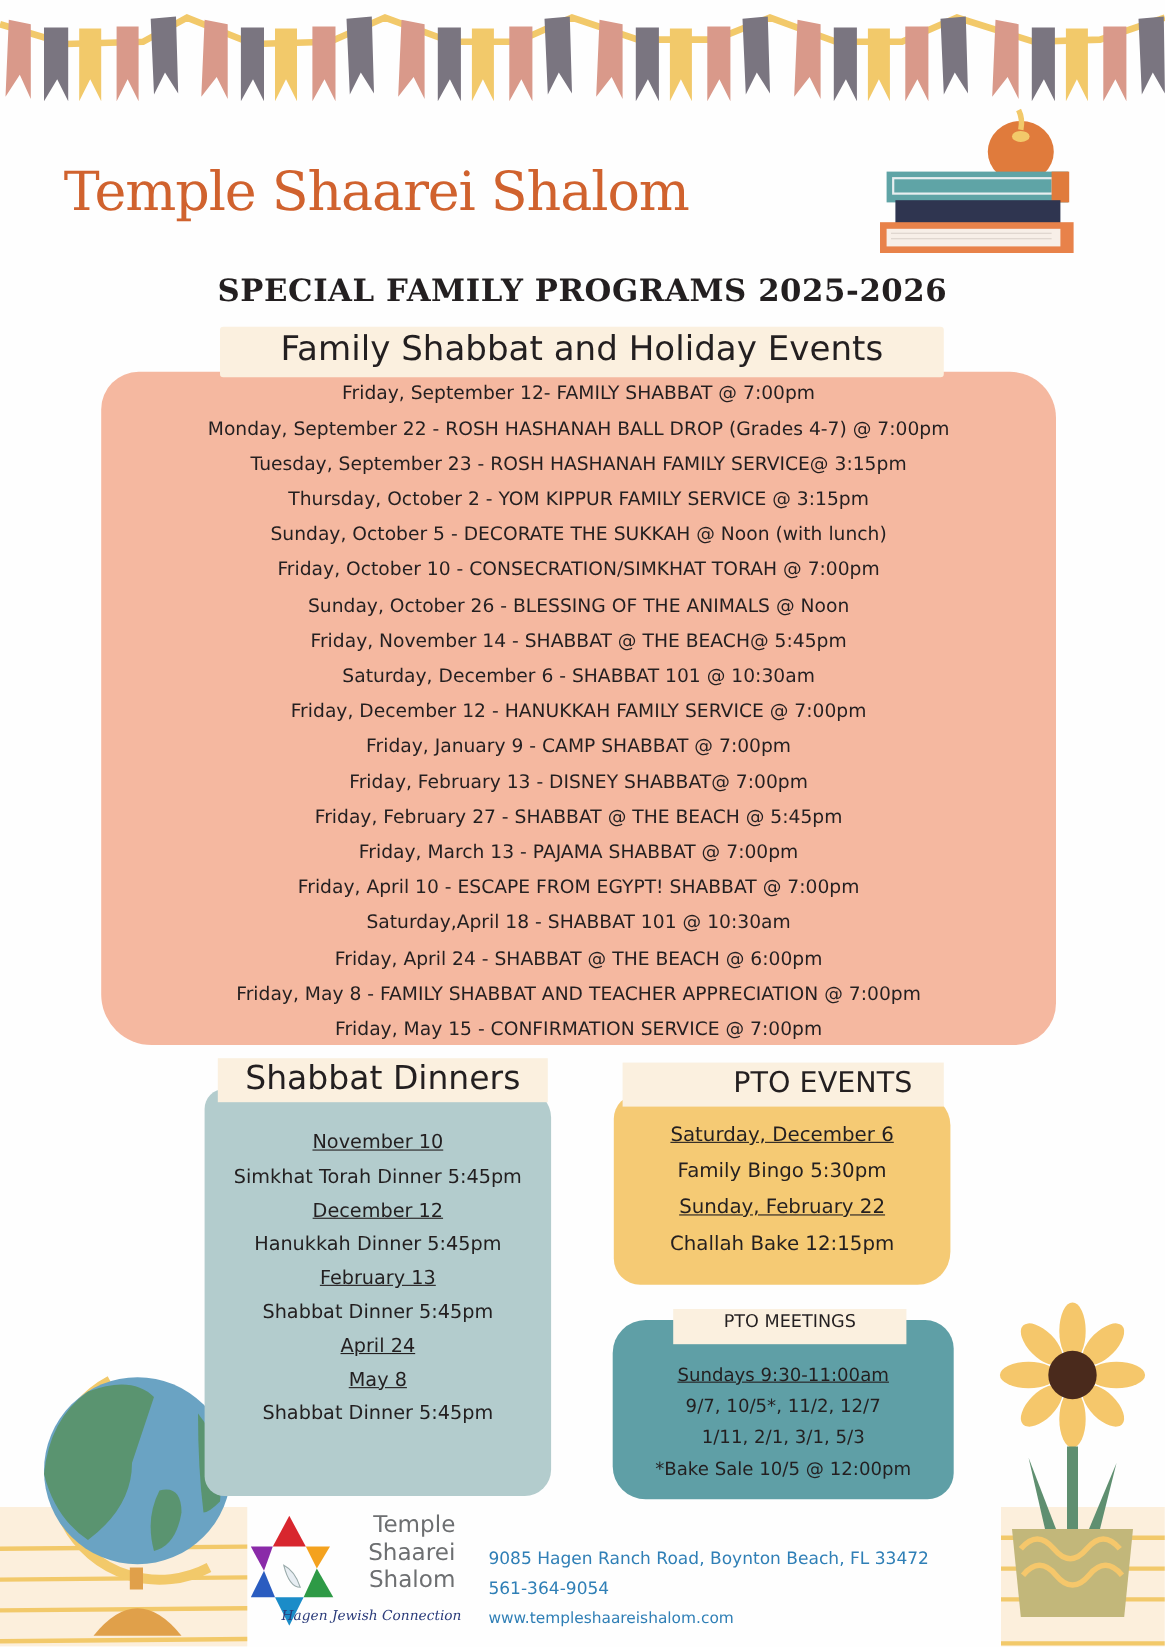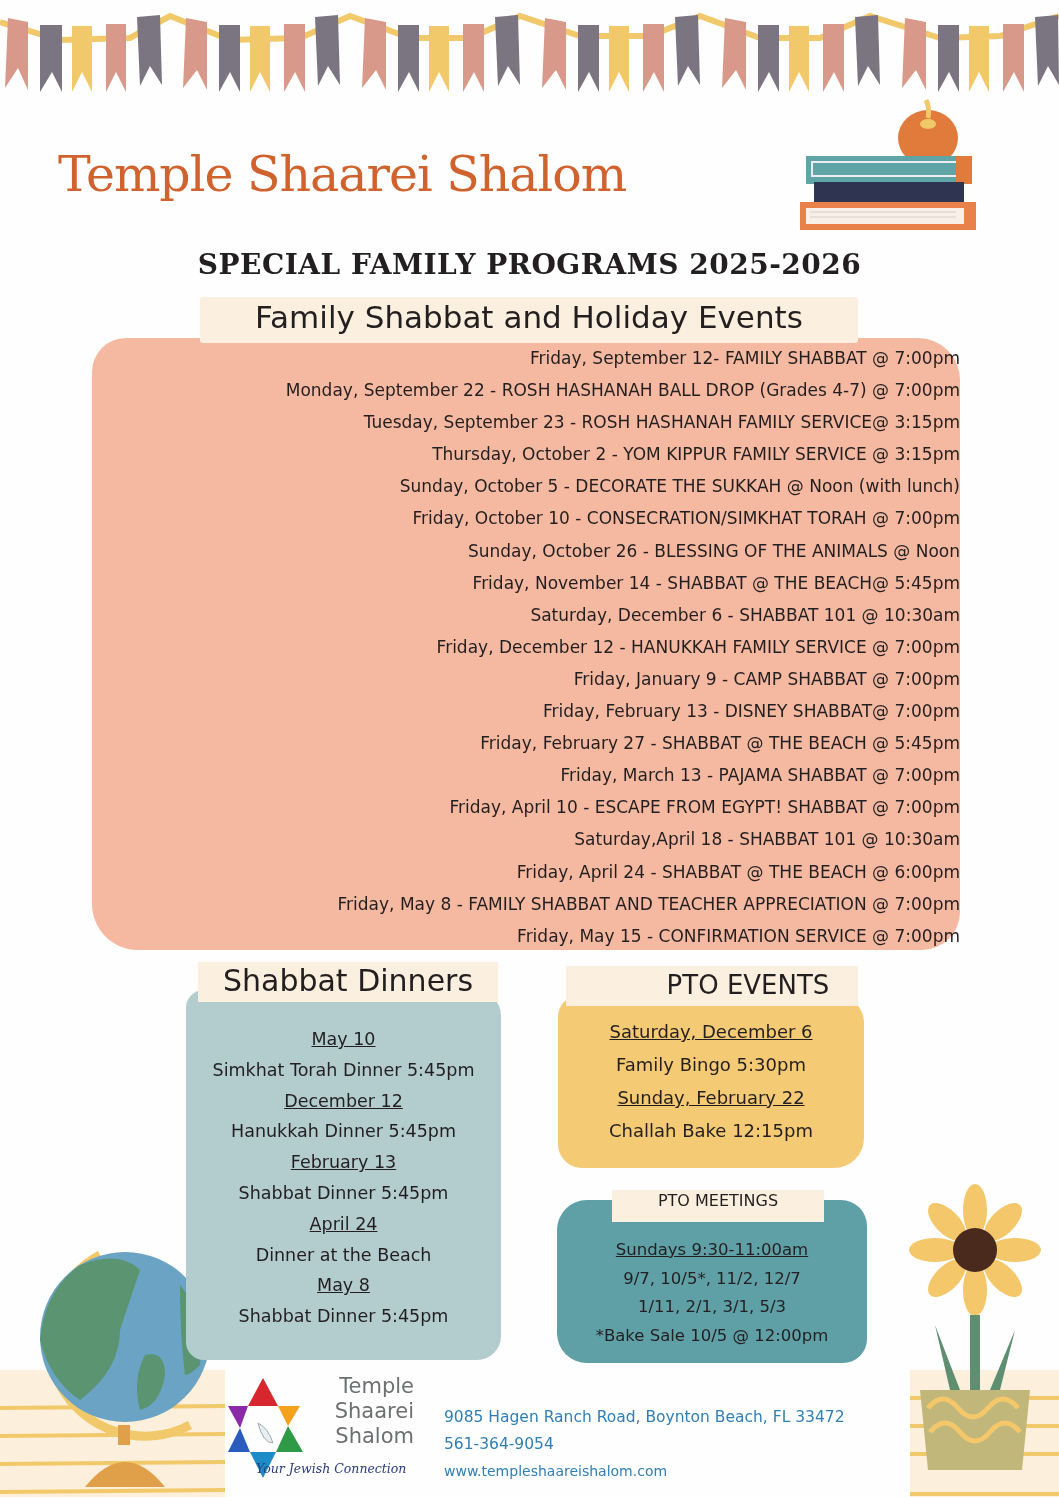--- a/index.html
+++ b/index.html
@@ -8,21 +8,21 @@
   
   .bunting{left:0;top:0;width:1059px;height:100px;}
   .title{left:58px;top:146px;font-family:"DejaVu Serif",serif;font-size:49px;color:#d0622e;letter-spacing:-1px;white-space:nowrap;}
   .books{left:796px;top:96px;width:185px;height:140px;}
   .subtitle{left:0;top:248px;width:1059px;text-align:center;font-family:"DejaVu Serif",serif;font-weight:bold;font-size:28px;color:#231f20;letter-spacing:0.5px;}
   .banner{background:#fbf0df;}
   .banner-main{left:200px;top:297px;width:658px;height:46px;border-radius:3px;}
   .heading{font-family:"DejaVu Sans",sans-serif;font-size:30px;color:#231f20;text-align:center;white-space:nowrap;}
   .heading-main{left:200px;top:299px;width:658px;font-size:31px;}
   .events-box{left:92px;top:338px;width:868px;height:612px;background:#f5b8a0;border-radius:34px 42px 38px 46px;}
-  .events-list{left:92px;top:342px;width:868px;text-align:right;}
+  .events-list{left:92px;top:342px;width:868px;text-align:center;}
   .events-list .ev{height:32.1px;line-height:32.1px;font-size:17px;white-space:nowrap;color:#231f20;}
   .dinner-box{left:186px;top:990px;width:315px;height:370px;background:#b3cccd;border-radius:18px 26px 24px 18px;}
   .dinner-banner{left:198px;top:962px;width:300px;height:40px;}
   .dinner-heading{left:198px;top:963px;width:300px;font-size:30px;}
   .dinner-list{left:186px;top:1024px;width:315px;text-align:center;}
   .dinner-list .ln{height:30.8px;line-height:30.8px;font-size:17.5px;white-space:nowrap;}
   .u{text-decoration:underline;}
   .pto-box{left:558px;top:995px;width:306px;height:173px;background:#f5ca74;border-radius:22px 28px 30px 24px;}
   .pto-banner{left:566px;top:966px;width:292px;height:40px;}
   .pto-heading{left:566px;top:970px;width:292px;font-size:26px;margin-left:36px;}
@@ -153,28 +153,27 @@
   <path d="M160 60 q25 30 20 80 q-10 10 -15 10 q-5-40 -5-90z" fill="#5a9470"></path>
   <path d="M125 130 q20-5 20 20 q-5 30 -25 35 q-8-30 5-55z" fill="#5a9470"></path>
   <rect x="98" y="200" width="12" height="20" fill="#e0a04a"></rect>
   <path d="M65 262 q40-50 80 0z" fill="#e0a04a"></path>
 </svg>
 
 <div class="abs dinner-box"></div>
 <div class="abs banner dinner-banner"></div>
 <div class="abs heading dinner-heading">Shabbat Dinners</div>
 <div class="abs dinner-list">
-  <div class="ln u">May 10</div>
+  <div class="ln u">November 10</div>
   <div class="ln">Simkhat Torah Dinner 5:45pm</div>
   <div class="ln u">December 12</div>
   <div class="ln">Hanukkah Dinner 5:45pm</div>
   <div class="ln u">February 13</div>
   <div class="ln">Shabbat Dinner 5:45pm</div>
   <div class="ln u">April 24</div>
-  <div class="ln">Dinner at the Beach</div>
   <div class="ln u">May 8</div>
   <div class="ln">Shabbat Dinner 5:45pm</div>
 </div>
 
 <div class="abs pto-box"></div>
 <div class="abs banner pto-banner"></div>
 <div class="abs heading pto-heading">PTO EVENTS</div>
 <div class="abs pto-list">
   <div class="ln u">Saturday, December 6</div>
   <div class="ln">Family Bingo 5:30pm</div>
@@ -219,21 +218,21 @@
   <polygon points="48,74 35,100 22,74" fill="#1b8cc8"></polygon>
   <polygon points="22,74 0,74 12,50" fill="#2a5cc0"></polygon>
   <polygon points="12,50 0,28 20,28" fill="#8a2aa8"></polygon>
   <path d="M30 45 q10 5 15 20 q-10 0 -15 -20z" fill="#e8eef3" stroke="#9aa" stroke-width="1"></path>
 </svg>
 <div class="abs logo-text">
   <div>Temple</div>
   <div>Shaarei</div>
   <div>Shalom</div>
 </div>
-<div class="abs logo-tag">Your Jewish Connection</div>
+<div class="abs logo-tag">Hagen Jewish Connection</div>
 
 <div class="abs contact">
   <div class="ln">9085 Hagen Ranch Road, Boynton Beach, FL 33472</div>
   <div class="ln">561-364-9054</div>
   <div class="ln web">www.templeshaareishalom.com</div>
 </div>
 
 <div class="abs rev">rev. 12-2025</div>
 
 </body></html>

